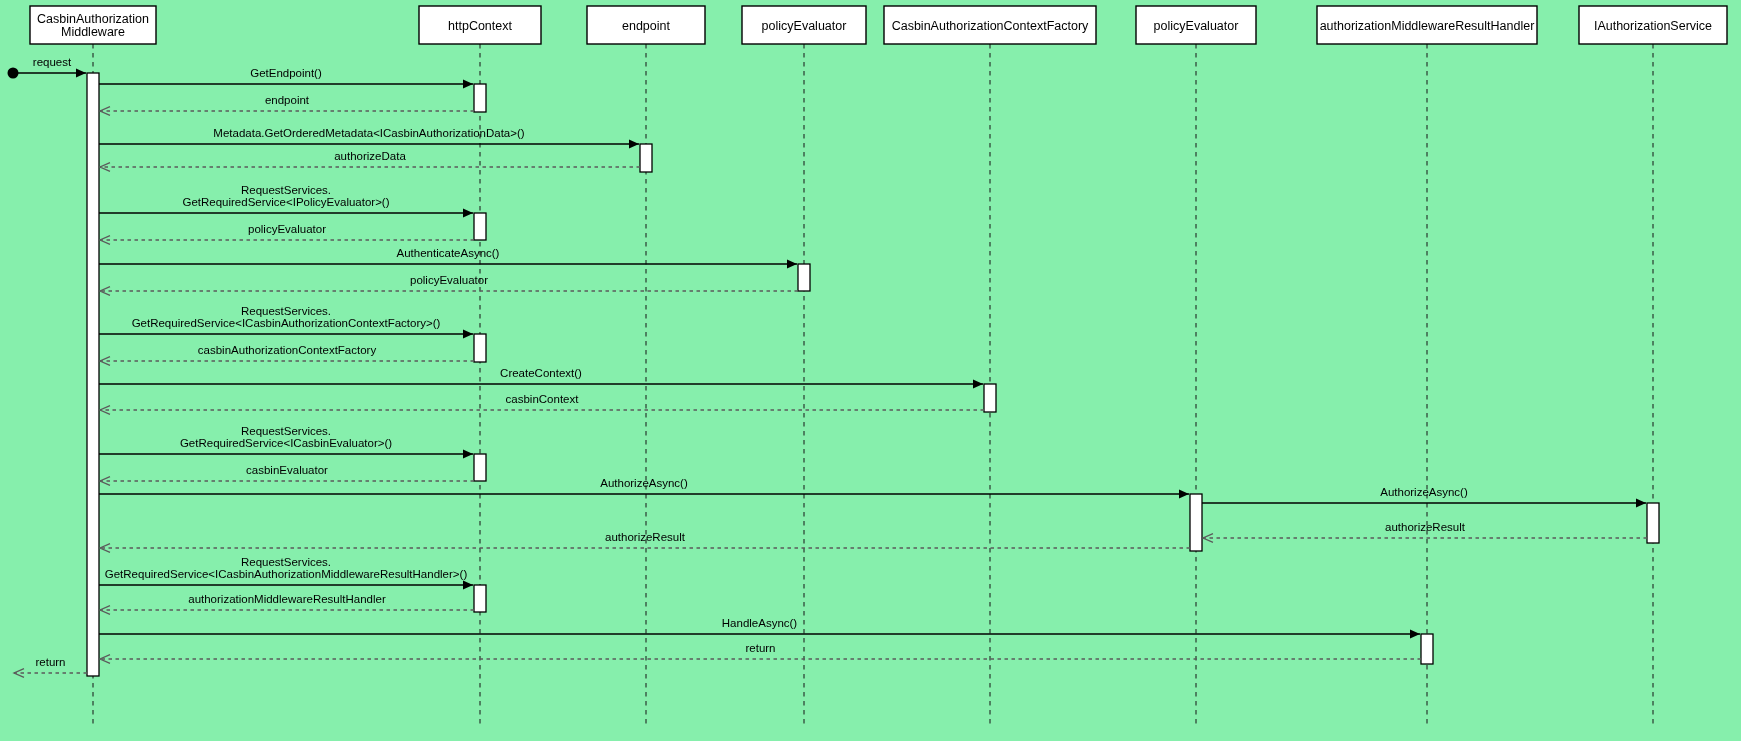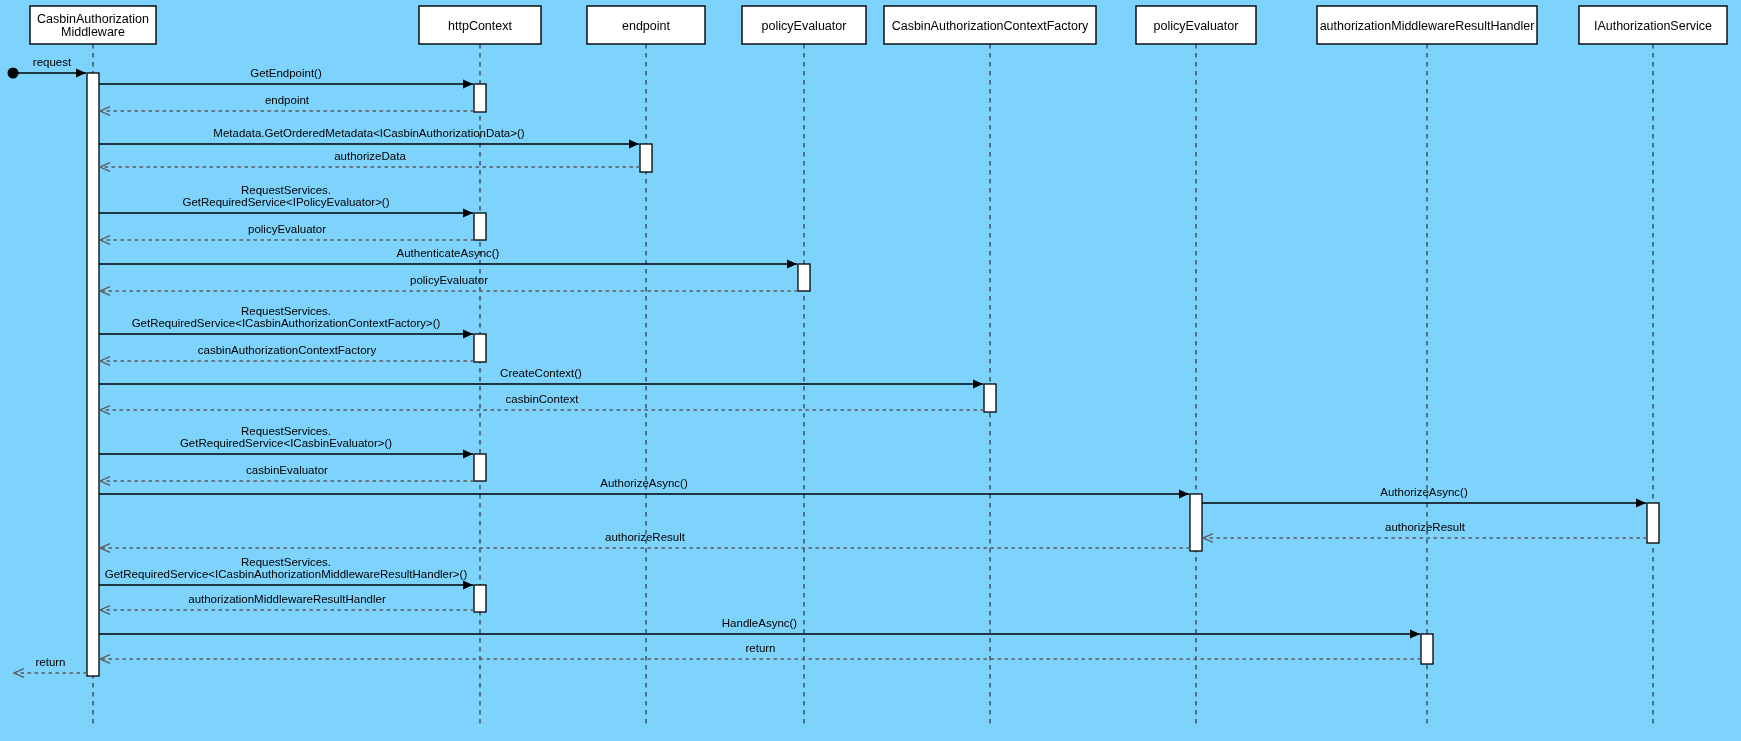--- a/index.html
+++ b/index.html
@@ -1,20 +1,20 @@
 <!DOCTYPE html>
 <html><head>
 <meta charset="utf-8">
 <style>
   html, body { margin: 0; padding: 0; background: #ffffff; }
   .stage {
     position: relative;
     width: 1741px;
     height: 741px;
-    background: #7dd3fc;
+    background: #86efac;
     overflow: hidden;
     font-family: "Liberation Sans", sans-serif;
   }
   svg text { text-anchor: middle; fill: #000; }
   .ptext  { font: 12.5px "Liberation Sans", sans-serif; }
   .msg-text { font: 11.5px "Liberation Sans", sans-serif; }
   .pbox { fill: #ffffff; stroke: #000000; stroke-width: 1.4; }
   .lifeline { stroke: #141414; stroke-width: 1; stroke-dasharray: 4.5,4.5; fill: none; }
   .activation { fill: #ffffff; stroke: #000000; stroke-width: 1.3; }
   .call-line { stroke: #000000; stroke-width: 1.3; fill: none; }

